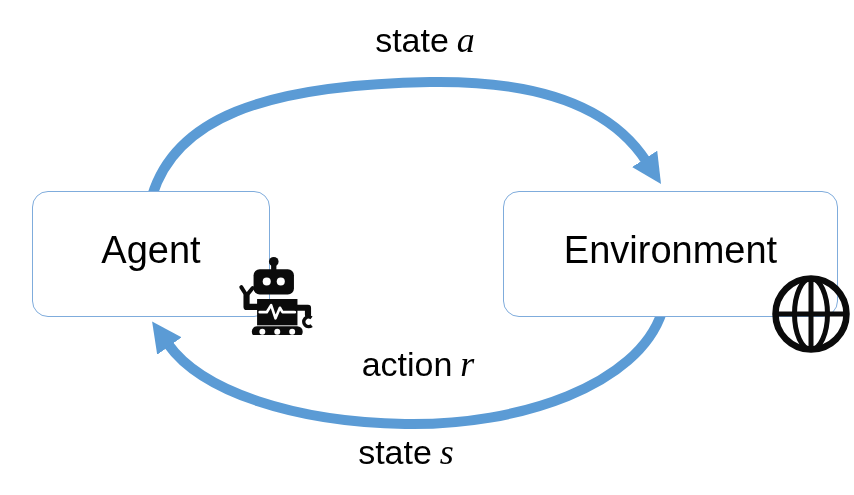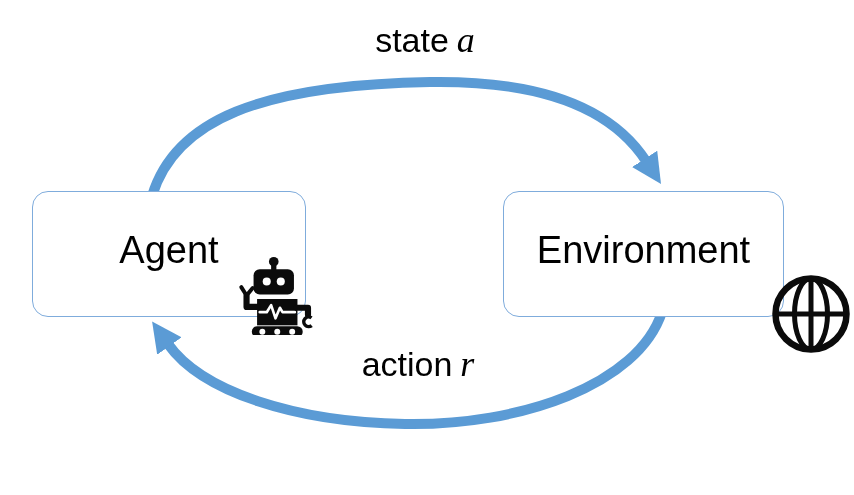--- a/index.html
+++ b/index.html
@@ -40,22 +40,22 @@
     border: 1.5px solid var(--box-border);
     border-radius: 16px;
     display: flex;
     align-items: center;
     justify-content: center;
     font-size: 38px;
     line-height: 1;
     padding-bottom: 8px;
     color: var(--text);
   }
-  .node-box.agent { left: 32px; top: 191px; width: 274px; height: 126px; }
-  .node-box.environment { left: 503px; top: 191px; width: 281px; height: 126px; }
+  .node-box.agent { left: 32px; top: 191px; width: 238px; height: 126px; }
+  .node-box.environment { left: 503px; top: 191px; width: 335px; height: 126px; }
 
   .edge-label {
     position: absolute;
     z-index: 3;
     font-size: 34px;
     line-height: 40px;
     text-align: center;
     white-space: nowrap;
     color: var(--text);
   }
@@ -100,20 +100,23 @@
   </div>
 
   <div class="edge-label action">
     <span>state</span><span class="var">a</span>
   </div>
 
   <div class="edge-label reward">
     <span>action</span><span class="var">r</span>
   </div>
 
+  <div class="edge-label state">
+    <span>state</span><span class="var">s</span>
+  </div>
 
   <svg class="corner-icon robot" width="88" height="79" viewBox="0 0 100 90">
 
     <circle class="fill" cx="52" cy="6.5" r="5.5"></circle>
     <rect class="fill" x="49" y="8" width="6" height="8"></rect>
 
     <rect class="fill" x="29" y="15" width="46" height="29" rx="7"></rect>
     <circle cx="44" cy="29" r="4.6" fill="#ffffff"></circle>
     <circle cx="60" cy="29" r="4.6" fill="#ffffff"></circle>
 

